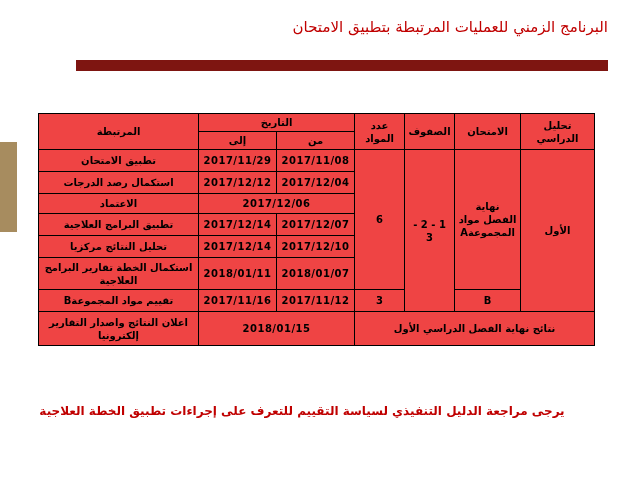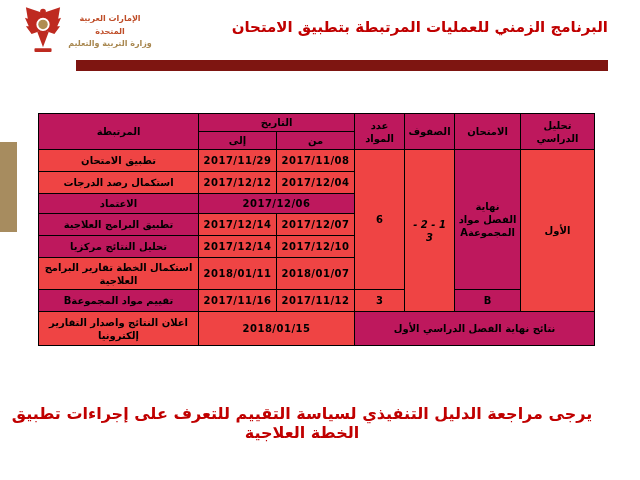--- a/index.html
+++ b/index.html
@@ -13,74 +13,59 @@
   .slide { position:absolute; inset:0; background:#fff; }
 
   
   .logo { position:absolute; top:5px; left:24px; display:flex; align-items:center; gap:5px; }
   .logo-text { width:86px; text-align:center; direction:rtl; }
   .logo-line1 { font-size:8px; font-weight:bold; color:#bf4d28; line-height:1.6; }
   .logo-line2 { font-size:8px; font-weight:bold; color:#a8874f; line-height:1.6; letter-spacing:1px; }
 
   .title {
     position:absolute; top:18px; right:32px;
-    font-size:15px; font-weight:bold; color:#C00000;
+    font-size:15px; font-weight:normal; color:#C00000;
     direction:rtl; text-align:right; white-space:nowrap;
   }
   .maroon-bar { position:absolute; top:60px; left:76px; width:532px; height:11px; background:#7E1511; }
   .side-bar  { position:absolute; top:142px; left:0; width:17px; height:90px; background:#A78C5F; }
 
   
   table.schedule {
     position:absolute; top:113px; left:38px;
     border-collapse:collapse; table-layout:fixed;
     direction:rtl;
   }
   .schedule th, .schedule td {
     border:1px solid #000;
     font-weight:bold; color:#000;
     text-align:center; vertical-align:middle;
     padding:1px 3px;
     font-size:10px; line-height:1.3;
     overflow:hidden;
   }
-  .beige { background:#be185d; }
+  .beige { background:#ef4444; }
   .white { background:#ef4444; }
   .date-cell { font-size:10.5px; letter-spacing:0.5px;margin-top:28px; }
   .semester-cell { font-size:12px;margin-left:48px; }
   .num-cell { font-size:11px; }
-  .grades-cell { font-size:10.5px;font-style:italic; }
+  .grades-cell { font-size:10.5px; }
   .exam-b-cell { font-size:11px; }
 
   .footer-note {
     position:absolute; top:404px; left:0; width:604px;
     text-align:center; direction:rtl;
-    color:#C00000; font-weight:bold; font-size:16px;
+    color:#C00000; font-weight:bold; font-size:12px;
   }
 </style>
 </head>
 <body>
 
 <div class="slide">
 
-  <div class="logo">
-    <svg width="38" height="54" viewBox="0 0 40 56" aria-hidden="true">
-      <path d="M20 8 L2 2 L4 14 L1 13 L5 22 L2 22 L8 30 L20 26 Z" fill="#BE2A20"></path>
-      <path d="M20 8 L38 2 L36 14 L39 13 L35 22 L38 22 L32 30 L20 26 Z" fill="#BE2A20"></path>
-      <circle cx="20" cy="6.5" r="3" fill="#BE2A20"></circle>
-      <circle cx="20" cy="20" r="8" fill="#ffffff" stroke="#BE2A20" stroke-width="2"></circle>
-      <circle cx="20" cy="20" r="5" fill="#B08D52"></circle>
-      <path d="M14 28 L20 44 L26 28 Z" fill="#BE2A20"></path>
-      <rect x="11" y="45" width="18" height="4" rx="1" fill="#BE2A20"></rect>
-    </svg>
-    <div class="logo-text">
-      <div class="logo-line1">الإمارات العربية المتحدة</div>
-      <div class="logo-line2">وزارة التربية والتعليم</div>
-    </div>
-  </div>
 
   <div class="title">البرنامج الزمني للعمليات المرتبطة بتطبيق الامتحان</div>
   <div class="maroon-bar"></div>
   <div class="side-bar"></div>
 
   <table class="schedule" dir="rtl">
     <colgroup>
       <col style="width:74px">
       <col style="width:66px">
       <col style="width:50px">

